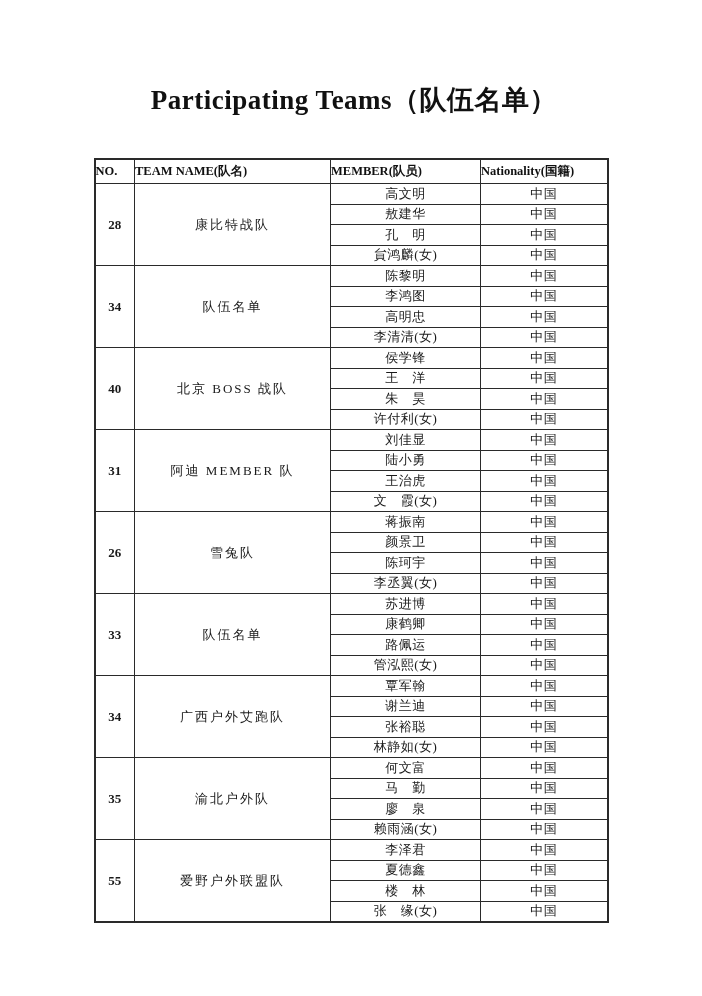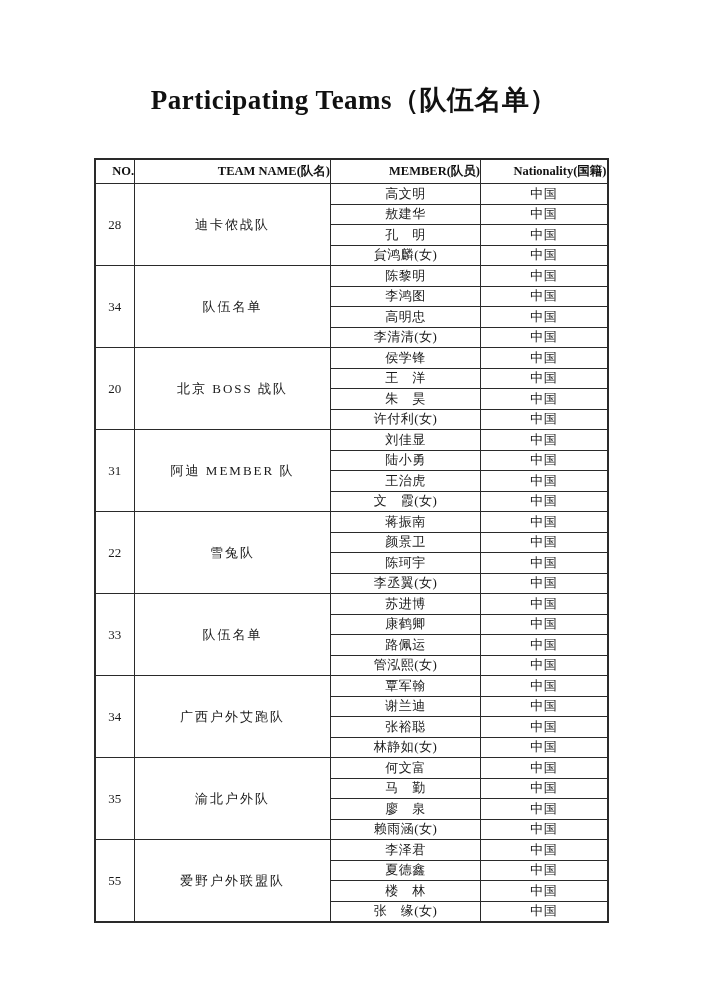--- a/index.html
+++ b/index.html
@@ -40,41 +40,41 @@
   }
   table.teams-table col.c-no       { width: 40px; }
   table.teams-table col.c-team     { width: 196px; }
   table.teams-table col.c-member   { width: 150px; }
   table.teams-table col.c-nat      { width: 127px; }
   table.teams-table th {
     border: 1px solid #2a2a2a;
     height: 23px;
     font-size: 12.5px;
     font-weight: bold;
-    text-align: right;
+    text-align: left;
     vertical-align: middle;
     padding: 0;
     color: #111111;
     font-family: "Liberation Serif", "DejaVu Serif", serif;
   }
   table.teams-table td {
     border: 1px solid #2a2a2a;
     height: 19.5px;
     font-size: 13px;
     text-align: center;
     vertical-align: middle;
     padding: 0;
     color: #1a1a1a;
     font-family: "Liberation Serif", "DejaVu Serif", serif;
     overflow: hidden;
     white-space: nowrap;
   }
   td.no-cell {
     font-size: 12.5px;
-    font-weight: normal;
+    font-weight: bold;
   }
   td.team-cell {
     letter-spacing: 2px;
   }
   td.member-cell {
     letter-spacing: 0.5px;
     margin-top: 32px;
   }
   td.nat-cell {
     letter-spacing: 0.5px;
@@ -99,21 +99,21 @@
       <tr>
         <th>NO.</th>
         <th>TEAM NAME(队名)</th>
         <th>MEMBER(队员)</th>
         <th>Nationality(国籍)</th>
       </tr>
     </thead>
     <tbody id="teams-tbody">
         <tr>
           <td class="no-cell" rowspan="4">28</td>
-          <td class="team-cell" rowspan="4">迪卡侬战队</td>
+          <td class="team-cell" rowspan="4">康比特战队</td>
           <td class="member-cell">高文明</td>
           <td class="nat-cell">中国</td>
         </tr>
         <tr>
           <td class="member-cell">敖建华</td>
           <td class="nat-cell">中国</td>
         </tr>
         <tr>
           <td class="member-cell">孔　明</td>
           <td class="nat-cell">中国</td>
@@ -134,21 +134,21 @@
         </tr>
         <tr>
           <td class="member-cell">高明忠</td>
           <td class="nat-cell">中国</td>
         </tr>
         <tr>
           <td class="member-cell">李清清(女)</td>
           <td class="nat-cell">中国</td>
         </tr>
         <tr>
-          <td class="no-cell" rowspan="4">20</td>
+          <td class="no-cell" rowspan="4">40</td>
           <td class="team-cell" rowspan="4">北京 BOSS 战队</td>
           <td class="member-cell">侯学锋</td>
           <td class="nat-cell">中国</td>
         </tr>
         <tr>
           <td class="member-cell">王　洋</td>
           <td class="nat-cell">中国</td>
         </tr>
         <tr>
           <td class="member-cell">朱　昊</td>
@@ -170,21 +170,21 @@
         </tr>
         <tr>
           <td class="member-cell">王治虎</td>
           <td class="nat-cell">中国</td>
         </tr>
         <tr>
           <td class="member-cell">文　霞(女)</td>
           <td class="nat-cell">中国</td>
         </tr>
         <tr>
-          <td class="no-cell" rowspan="4">22</td>
+          <td class="no-cell" rowspan="4">26</td>
           <td class="team-cell" rowspan="4">雪兔队</td>
           <td class="member-cell">蒋振南</td>
           <td class="nat-cell">中国</td>
         </tr>
         <tr>
           <td class="member-cell">颜景卫</td>
           <td class="nat-cell">中国</td>
         </tr>
         <tr>
           <td class="member-cell">陈珂宇</td>

